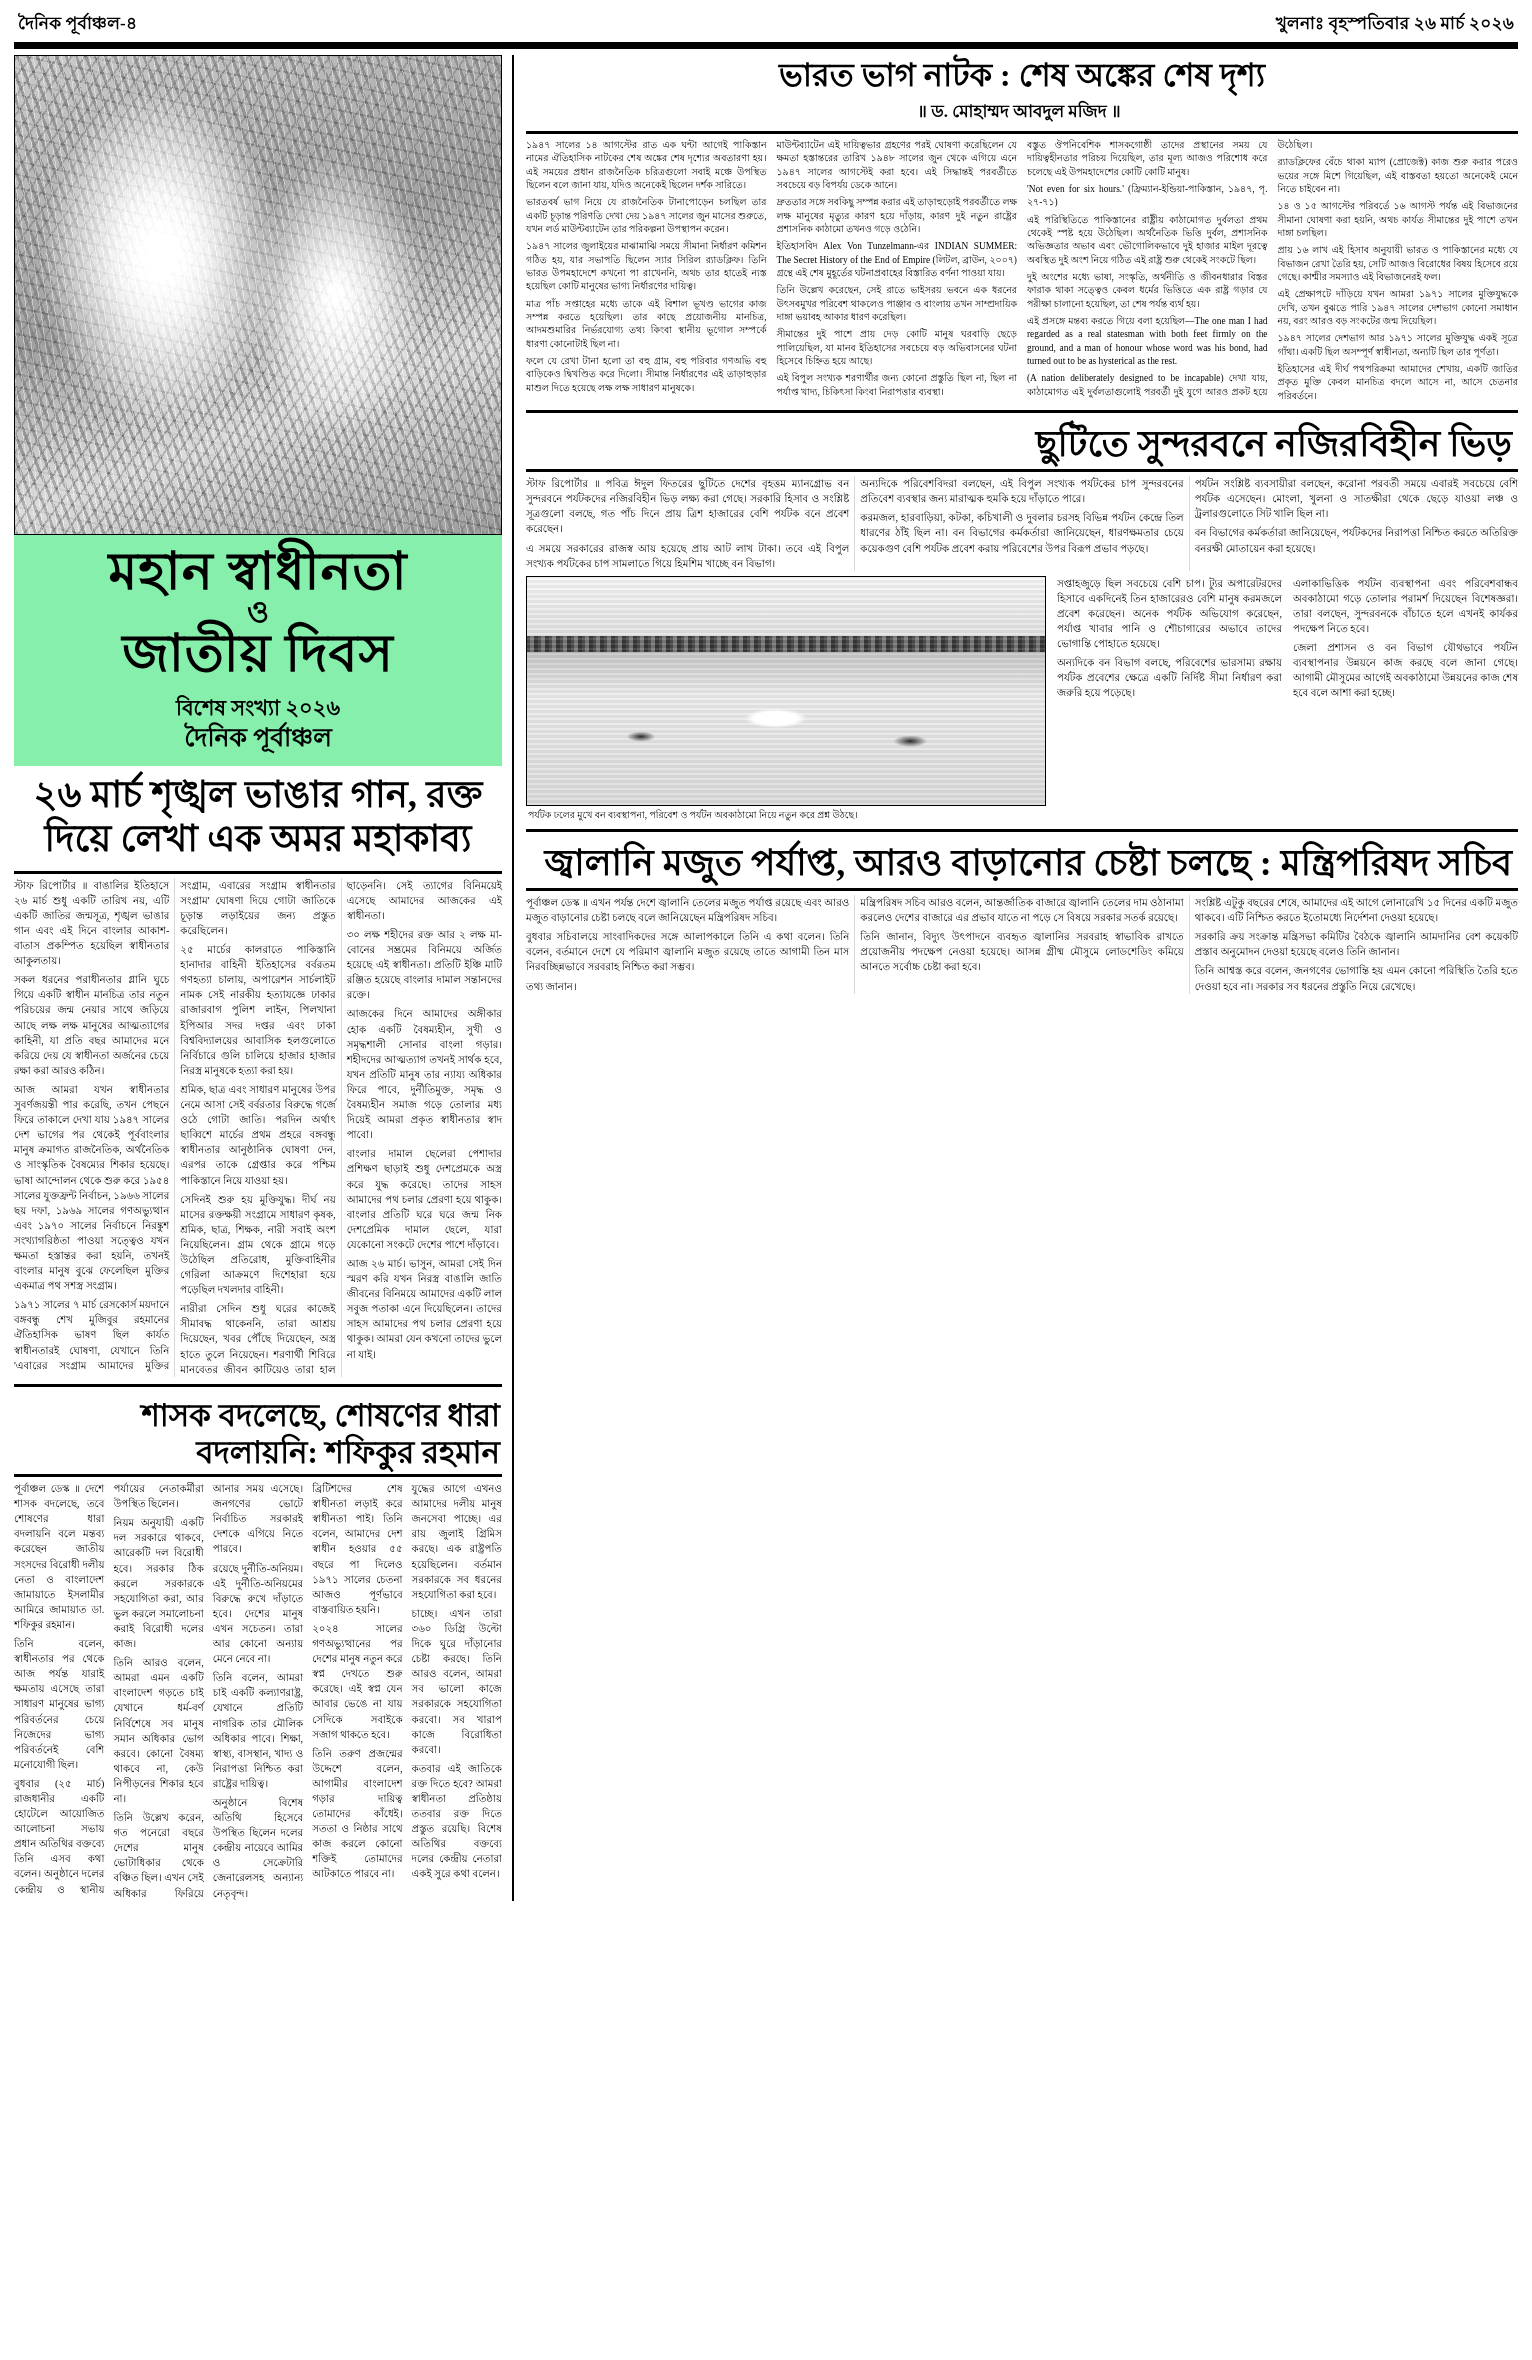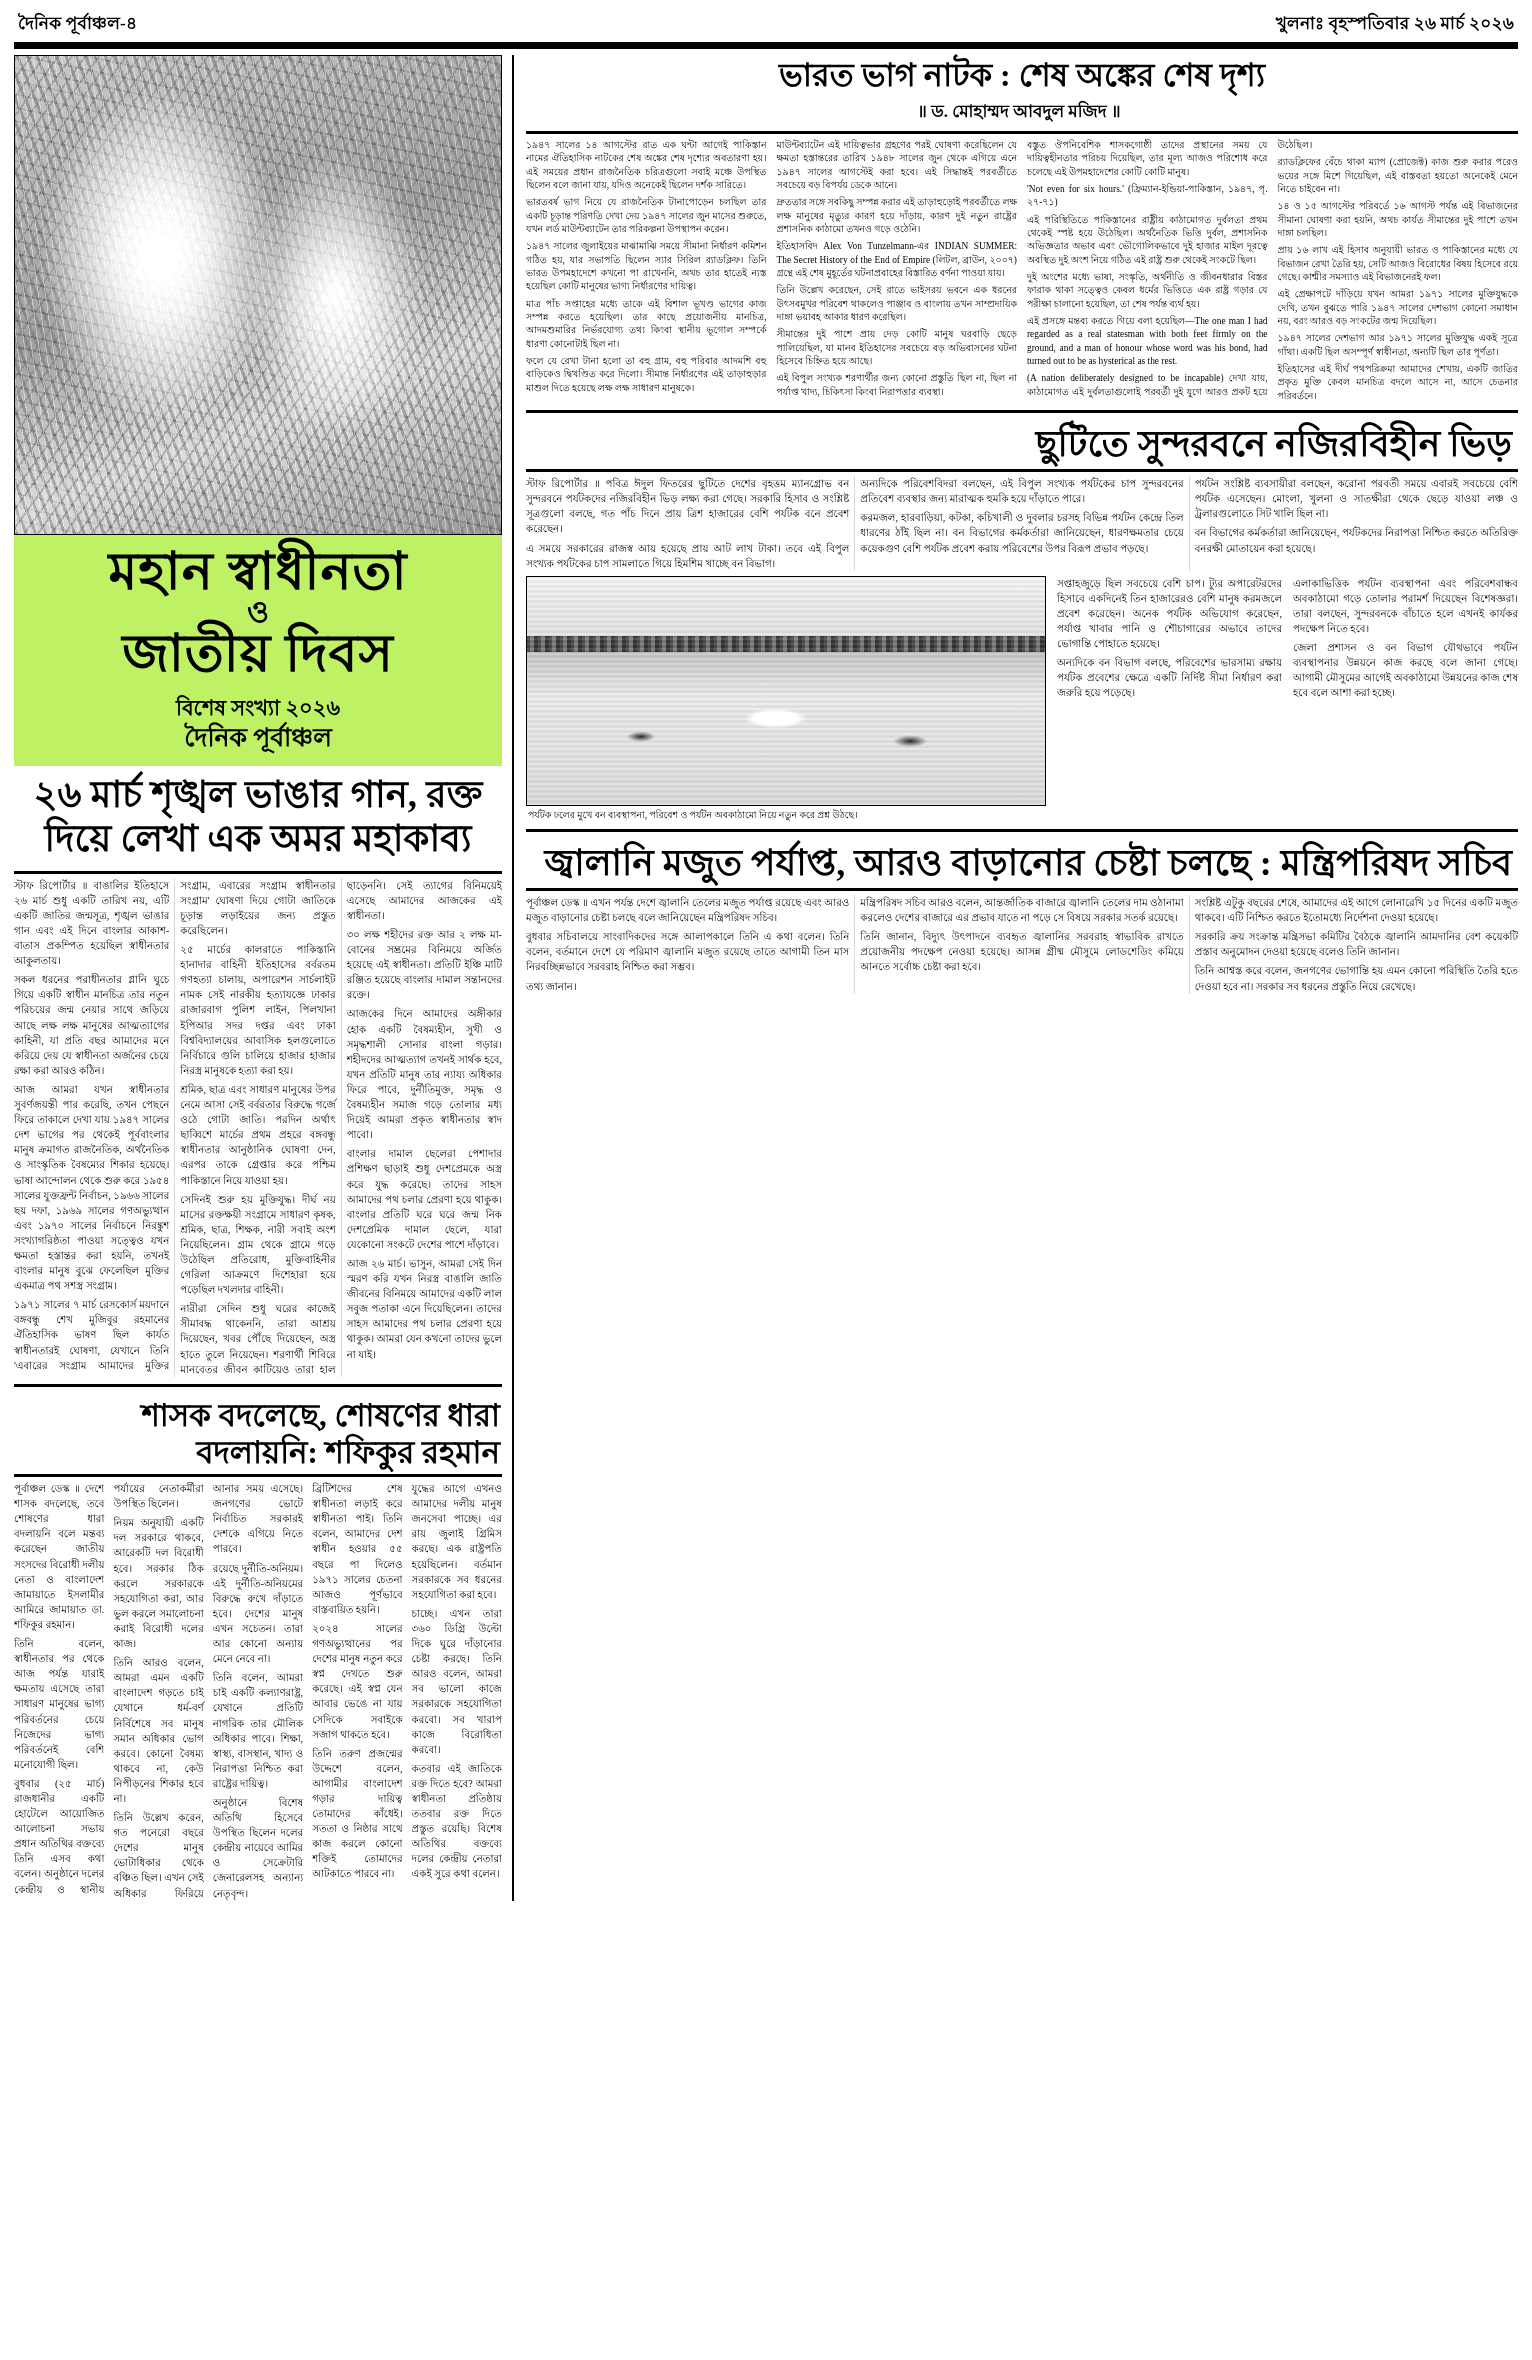--- a/index.html
+++ b/index.html
@@ -43,21 +43,21 @@
   .hero-photo::after{
     content:""; position:absolute; inset:0;
     background:
       repeating-linear-gradient(82deg, rgba(255,255,255,.18) 0 1px, rgba(0,0,0,.2) 1px 7px),
       repeating-linear-gradient(12deg, rgba(0,0,0,.25) 0 2px, rgba(255,255,255,.05) 2px 13px);
     mix-blend-mode:overlay;
   }
 
   
   .issue-plate {
-    background:#bef264; text-align:center; padding:10px 6px 12px 6px;
+    background:#86efac; text-align:center; padding:10px 6px 12px 6px;
   }
   .issue-l1 { font-size:52px; font-weight:bold; line-height:1.02; letter-spacing:1px; }
   .issue-o  { font-size:30px; font-weight:bold; line-height:.95; }
   .issue-l2 { font-size:52px; font-weight:bold; line-height:1.04; letter-spacing:1px; }
   .issue-l3 { font-size:21px; font-weight:bold; line-height:1.3; margin-top:14px; }
   .issue-l4 { font-size:25px; font-weight:bold; line-height:1.3; }
 
   
   .lead-hl {
     font-size:37px; font-weight:bold; text-align:center; line-height:1.18;
@@ -187,21 +187,21 @@
 
       <div class="feature-hl">ভারত ভাগ নাটক : শেষ অঙ্কের শেষ দৃশ্য</div>
       <div class="feature-by">॥ ড. মোহাম্মদ আবদুল মজিদ ॥</div>
       <div class="rule-feature"></div>
 
       <div class="cols4 feature-body">
         <p>১৯৪৭ সালের ১৪ আগস্টের রাত এক ঘন্টা আগেই পাকিস্তান নামের ঐতিহাসিক নাটকের শেষ অঙ্কের শেষ দৃশ্যের অবতারণা হয়। এই সময়ের প্রধান রাজনৈতিক চরিত্রগুলো সবাই মঞ্চে উপস্থিত ছিলেন বলে জানা যায়, যদিও অনেকেই ছিলেন দর্শক সারিতে।</p>
         <p>ভারতবর্ষ ভাগ নিয়ে যে রাজনৈতিক টানাপোড়েন চলছিল তার একটি চূড়ান্ত পরিণতি দেখা দেয় ১৯৪৭ সালের জুন মাসের শুরুতে, যখন লর্ড মাউন্টব্যাটেন তার পরিকল্পনা উপস্থাপন করেন।</p>
         <p>১৯৪৭ সালের জুলাইয়ের মাঝামাঝি সময়ে সীমানা নির্ধারণ কমিশন গঠিত হয়, যার সভাপতি ছিলেন স্যার সিরিল র‍্যাডক্লিফ। তিনি ভারত উপমহাদেশে কখনো পা রাখেননি, অথচ তার হাতেই ন্যস্ত হয়েছিল কোটি মানুষের ভাগ্য নির্ধারণের দায়িত্ব।</p>
         <p>মাত্র পাঁচ সপ্তাহের মধ্যে তাকে এই বিশাল ভূখণ্ড ভাগের কাজ সম্পন্ন করতে হয়েছিল। তার কাছে প্রয়োজনীয় মানচিত্র, আদমশুমারির নির্ভরযোগ্য তথ্য কিংবা স্থানীয় ভূগোল সম্পর্কে ধারণা কোনোটাই ছিল না।</p>
-        <p>ফলে যে রেখা টানা হলো তা বহু গ্রাম, বহু পরিবার আদমশি বহু বাড়িকেও দ্বিখণ্ডিত করে দিলো। সীমান্ত নির্ধারণের এই তাড়াহুড়ার মাশুল দিতে হয়েছে লক্ষ লক্ষ সাধারণ মানুষকে।</p>
+        <p>ফলে যে রেখা টানা হলো তা বহু গ্রাম, বহু পরিবার গণঅভি বহু বাড়িকেও দ্বিখণ্ডিত করে দিলো। সীমান্ত নির্ধারণের এই তাড়াহুড়ার মাশুল দিতে হয়েছে লক্ষ লক্ষ সাধারণ মানুষকে।</p>
         <p></p>
         <p>মাউন্টব্যাটেন এই দায়িত্বভার গ্রহণের পরই ঘোষণা করেছিলেন যে ক্ষমতা হস্তান্তরের তারিখ ১৯৪৮ সালের জুন থেকে এগিয়ে এনে ১৯৪৭ সালের আগস্টেই করা হবে। এই সিদ্ধান্তই পরবর্তীতে সবচেয়ে বড় বিপর্যয় ডেকে আনে।</p>
         <p>দ্রুততার সঙ্গে সবকিছু সম্পন্ন করার এই তাড়াহুড়োই পরবর্তীতে লক্ষ লক্ষ মানুষের মৃত্যুর কারণ হয়ে দাঁড়ায়, কারণ দুই নতুন রাষ্ট্রের প্রশাসনিক কাঠামো তখনও গড়ে ওঠেনি।</p>
         <p>ইতিহাসবিদ Alex Von Tunzelmann-এর INDIAN SUMMER: The Secret History of the End of Empire (লিটল, ব্রাউন, ২০০৭) গ্রন্থে এই শেষ মুহূর্তের ঘটনাপ্রবাহের বিস্তারিত বর্ণনা পাওয়া যায়।</p>
         <p>তিনি উল্লেখ করেছেন, সেই রাতে ভাইসরয় ভবনে এক ধরনের উৎসবমুখর পরিবেশ থাকলেও পাঞ্জাব ও বাংলায় তখন সাম্প্রদায়িক দাঙ্গা ভয়াবহ আকার ধারণ করেছিল।</p>
         <p>সীমান্তের দুই পাশে প্রায় দেড় কোটি মানুষ ঘরবাড়ি ছেড়ে পালিয়েছিল, যা মানব ইতিহাসের সবচেয়ে বড় অভিবাসনের ঘটনা হিসেবে চিহ্নিত হয়ে আছে।</p>
         <p>এই বিপুল সংখ্যক শরণার্থীর জন্য কোনো প্রস্তুতি ছিল না, ছিল না পর্যাপ্ত খাদ্য, চিকিৎসা কিংবা নিরাপত্তার ব্যবস্থা।</p>
         <p>বস্তুত ঔপনিবেশিক শাসকগোষ্ঠী তাদের প্রস্থানের সময় যে দায়িত্বহীনতার পরিচয় দিয়েছিল, তার মূল্য আজও পরিশোধ করে চলেছে এই উপমহাদেশের কোটি কোটি মানুষ।</p>
         <p>'Not even for six hours.' (ফ্রিম্যান-ইন্ডিয়া-পাকিস্তান, ১৯৪৭, পৃ. ২৭-৭১)</p>
         <p>এই পরিস্থিতিতে পাকিস্তানের রাষ্ট্রীয় কাঠামোগত দুর্বলতা প্রথম থেকেই স্পষ্ট হয়ে উঠেছিল। অর্থনৈতিক ভিত্তি দুর্বল, প্রশাসনিক অভিজ্ঞতার অভাব এবং ভৌগোলিকভাবে দুই হাজার মাইল দূরত্বে অবস্থিত দুই অংশ নিয়ে গঠিত এই রাষ্ট্র শুরু থেকেই সংকটে ছিল।</p>

